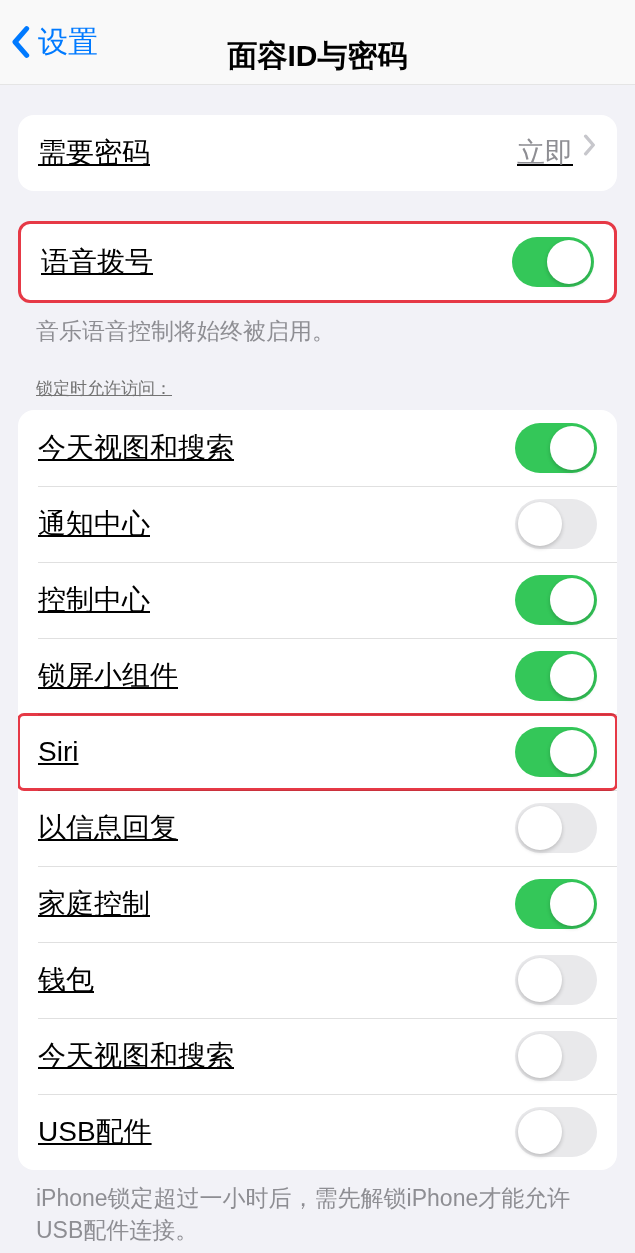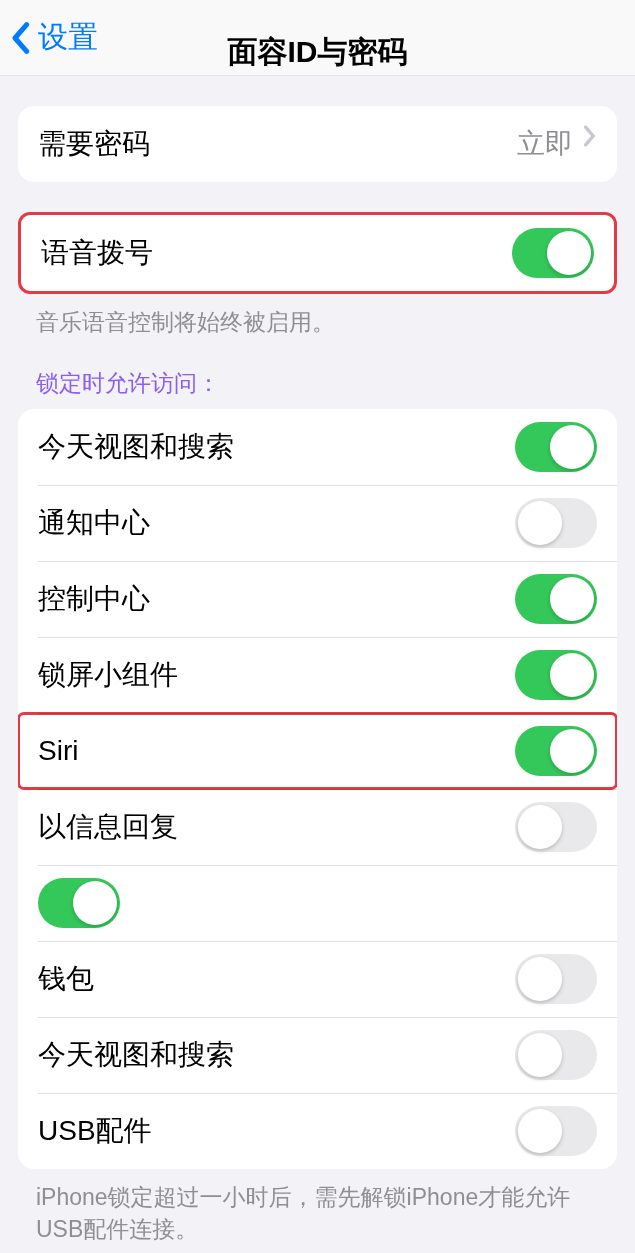--- a/index.html
+++ b/index.html
@@ -9,21 +9,21 @@
       -webkit-font-smoothing: antialiased;
     }
     body {
       width: 635px;
       height: 1253px;
       background: #f2f2f7;
       font-family: -apple-system, "Helvetica Neue", sans-serif;
       overflow: hidden;
     }
     .nav-bar {
-      height: 76px;
+      height: 85px;
       background: #f9f9f9;
       display: flex;
       align-items: center;
       position: relative;
       border-bottom: 1px solid rgba(0,0,0,0.08);
     }
     .back-button {
       display: flex;
       align-items: center;
       padding-left: 10px;
@@ -58,20 +58,21 @@
       border: 3px solid #e63946;
       border-radius: 12px;
     }
     .row {
       display: flex;
       align-items: center;
       justify-content: space-between;
       padding: 0 20px;
       min-height: 76px;
       position: relative;
+      text-decoration: underline;
     }
     .row + .row::before {
       content: "";
       position: absolute;
       top: 0;
       left: 20px;
       right: 0;
       height: 1px;
       background: rgba(0,0,0,0.12);
     }
@@ -128,23 +129,24 @@
     .toggle.off .toggle-knob {
       left: 3px;
     }
     .footer-text {
       font-size: 23px;
       color: #8e8e93;
       padding: 12px 36px 0 36px;
       line-height: 1.4;
     }
     .header-text {
-      font-size: 23px;
-      color: #8b5cf6;
+      font-size: 17px;
+      color: #737373;
       padding: 30px 36px 10px 36px;
+      text-decoration: underline;
     }
     .group-after-header {
       margin-top: 0;
     }
   </style>
 </head>
 <body>
 
 <div class="nav-bar">
   <div class="back-button">
@@ -213,20 +215,21 @@
           <div class="toggle-knob"></div>
         </div>
       </div>
       <div class="row">
         <span class="row-label">以信息回复</span>
         <div class="toggle off">
           <div class="toggle-knob"></div>
         </div>
       </div>
       <div class="row">
+        <span class="row-label">家庭控制</span>
         <div class="toggle on">
           <div class="toggle-knob"></div>
         </div>
       </div>
       <div class="row">
         <span class="row-label">钱包</span>
         <div class="toggle off">
           <div class="toggle-knob"></div>
         </div>
       </div>

